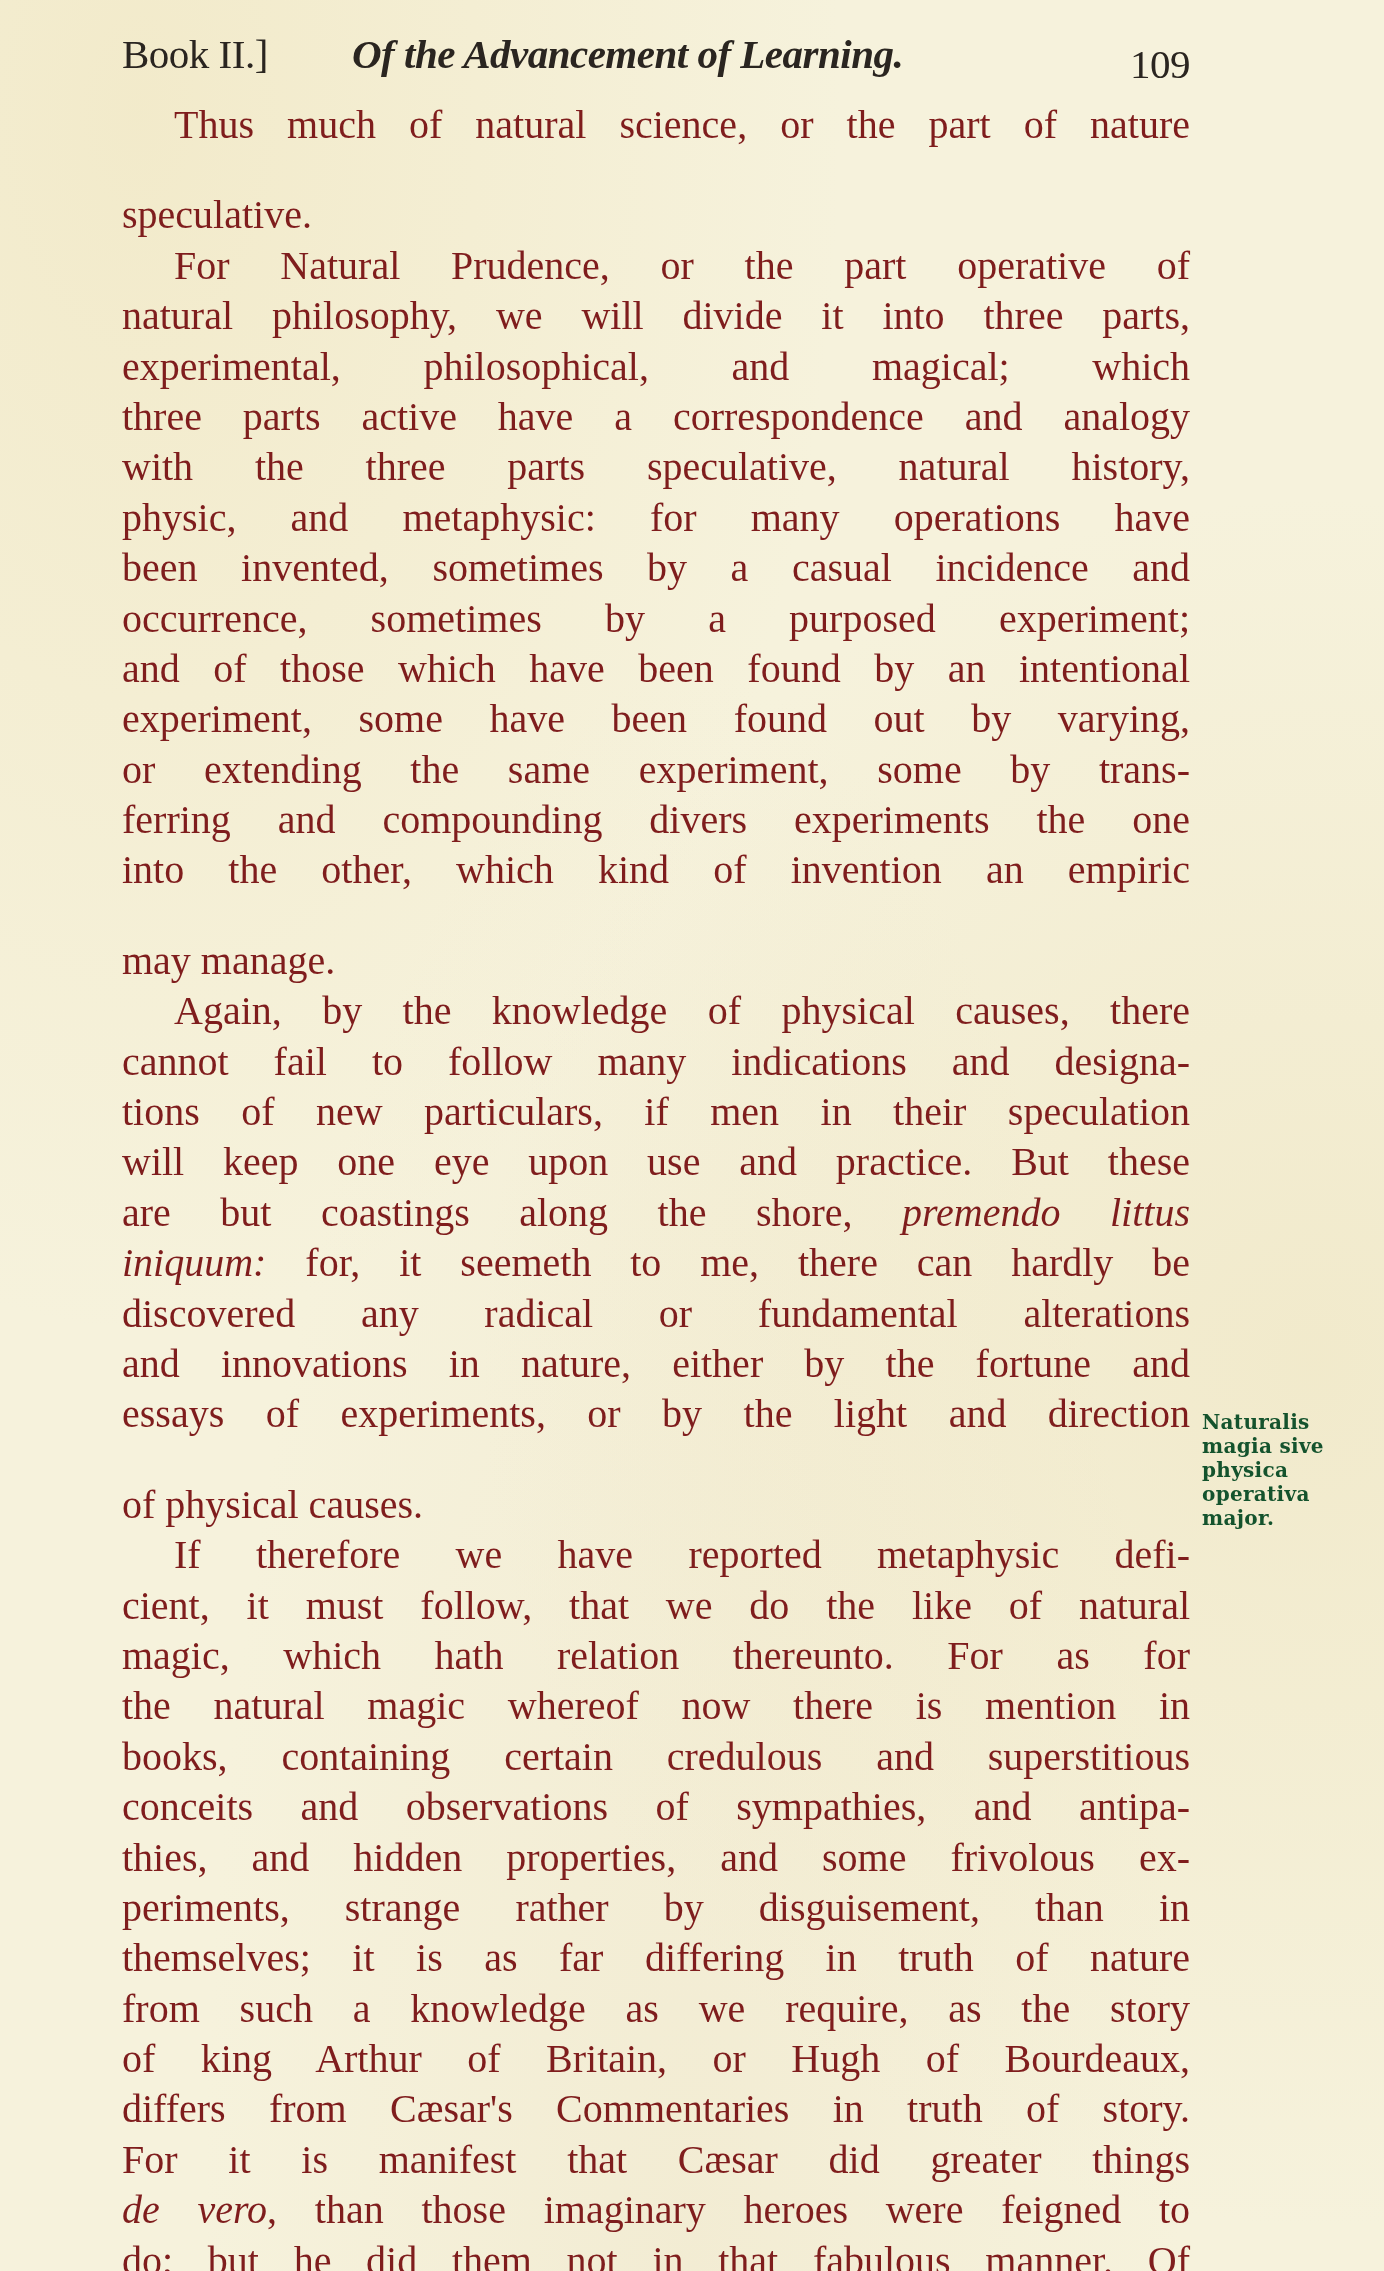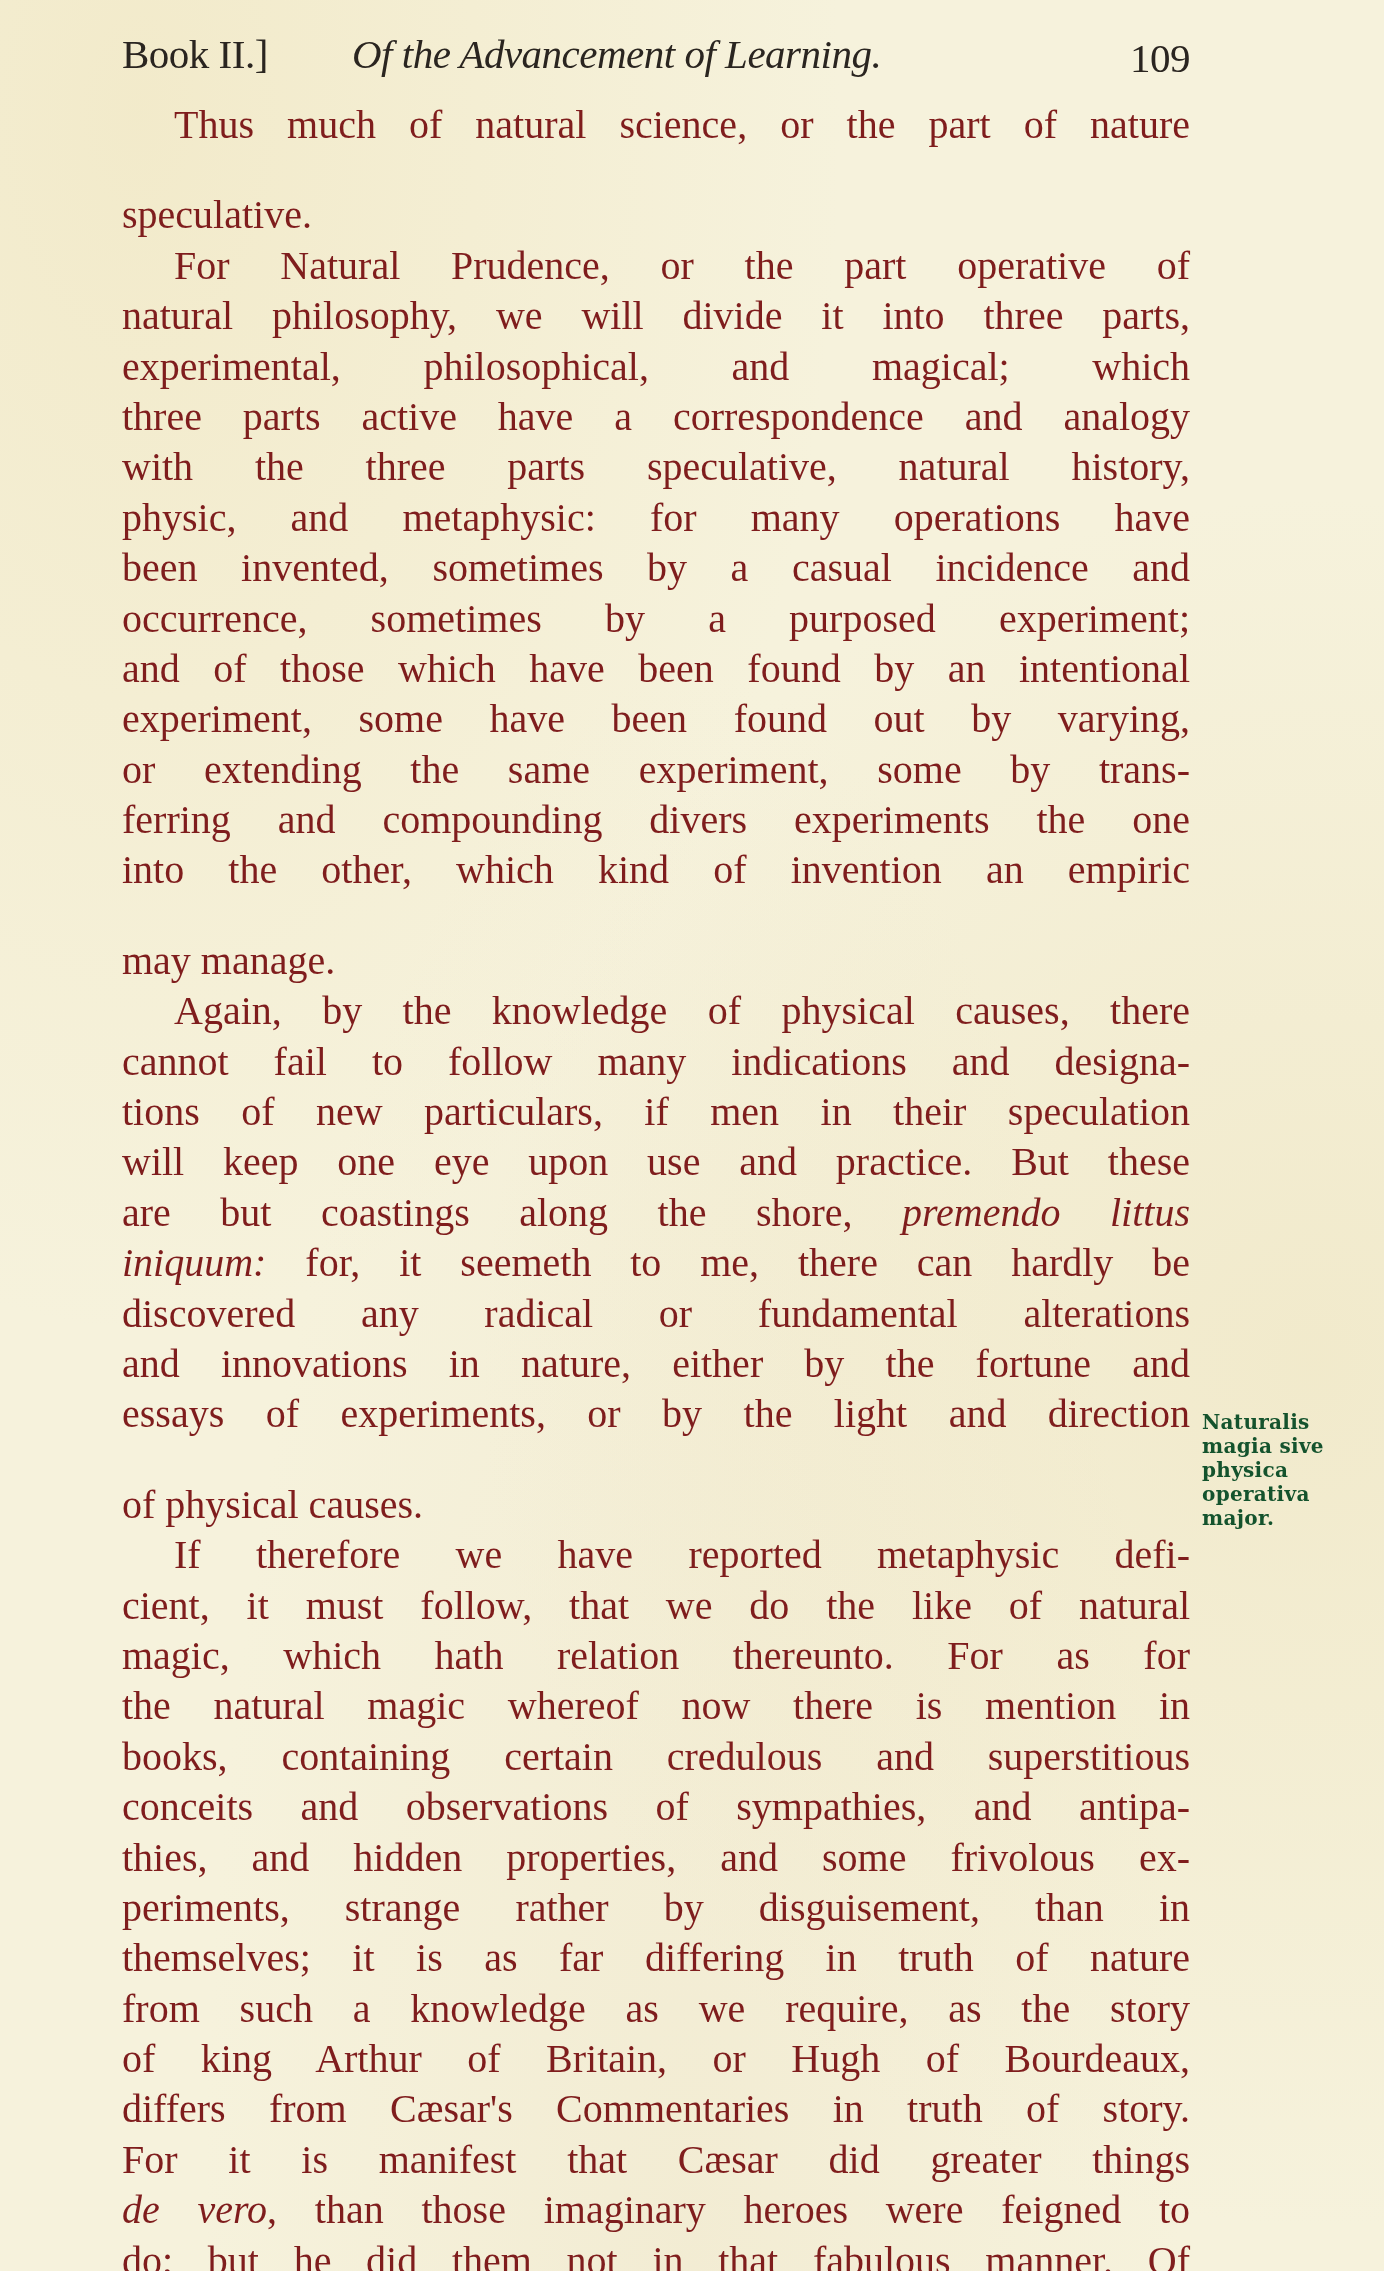--- a/index.html
+++ b/index.html
@@ -41,25 +41,26 @@
     .running-head .book {
       position: absolute;
       left: 0;
       top: 0;
     }
     .running-head .title {
       position: absolute;
       left: 230px;
       top: 0;
       font-style: italic;
+      font-weight: bold;
     }
     .running-head .folio {
       position: absolute;
       right: 0;
-      top: 4px;
+      top: 10px;
     }
     .body-text {
       position: absolute;
       left: 122px;
       top: 100px;
       width: 1068px;
       font-family: "Liberation Serif", serif;
       font-size: 40px;
       line-height: 50.4px;
       color: #7f1d1d;

